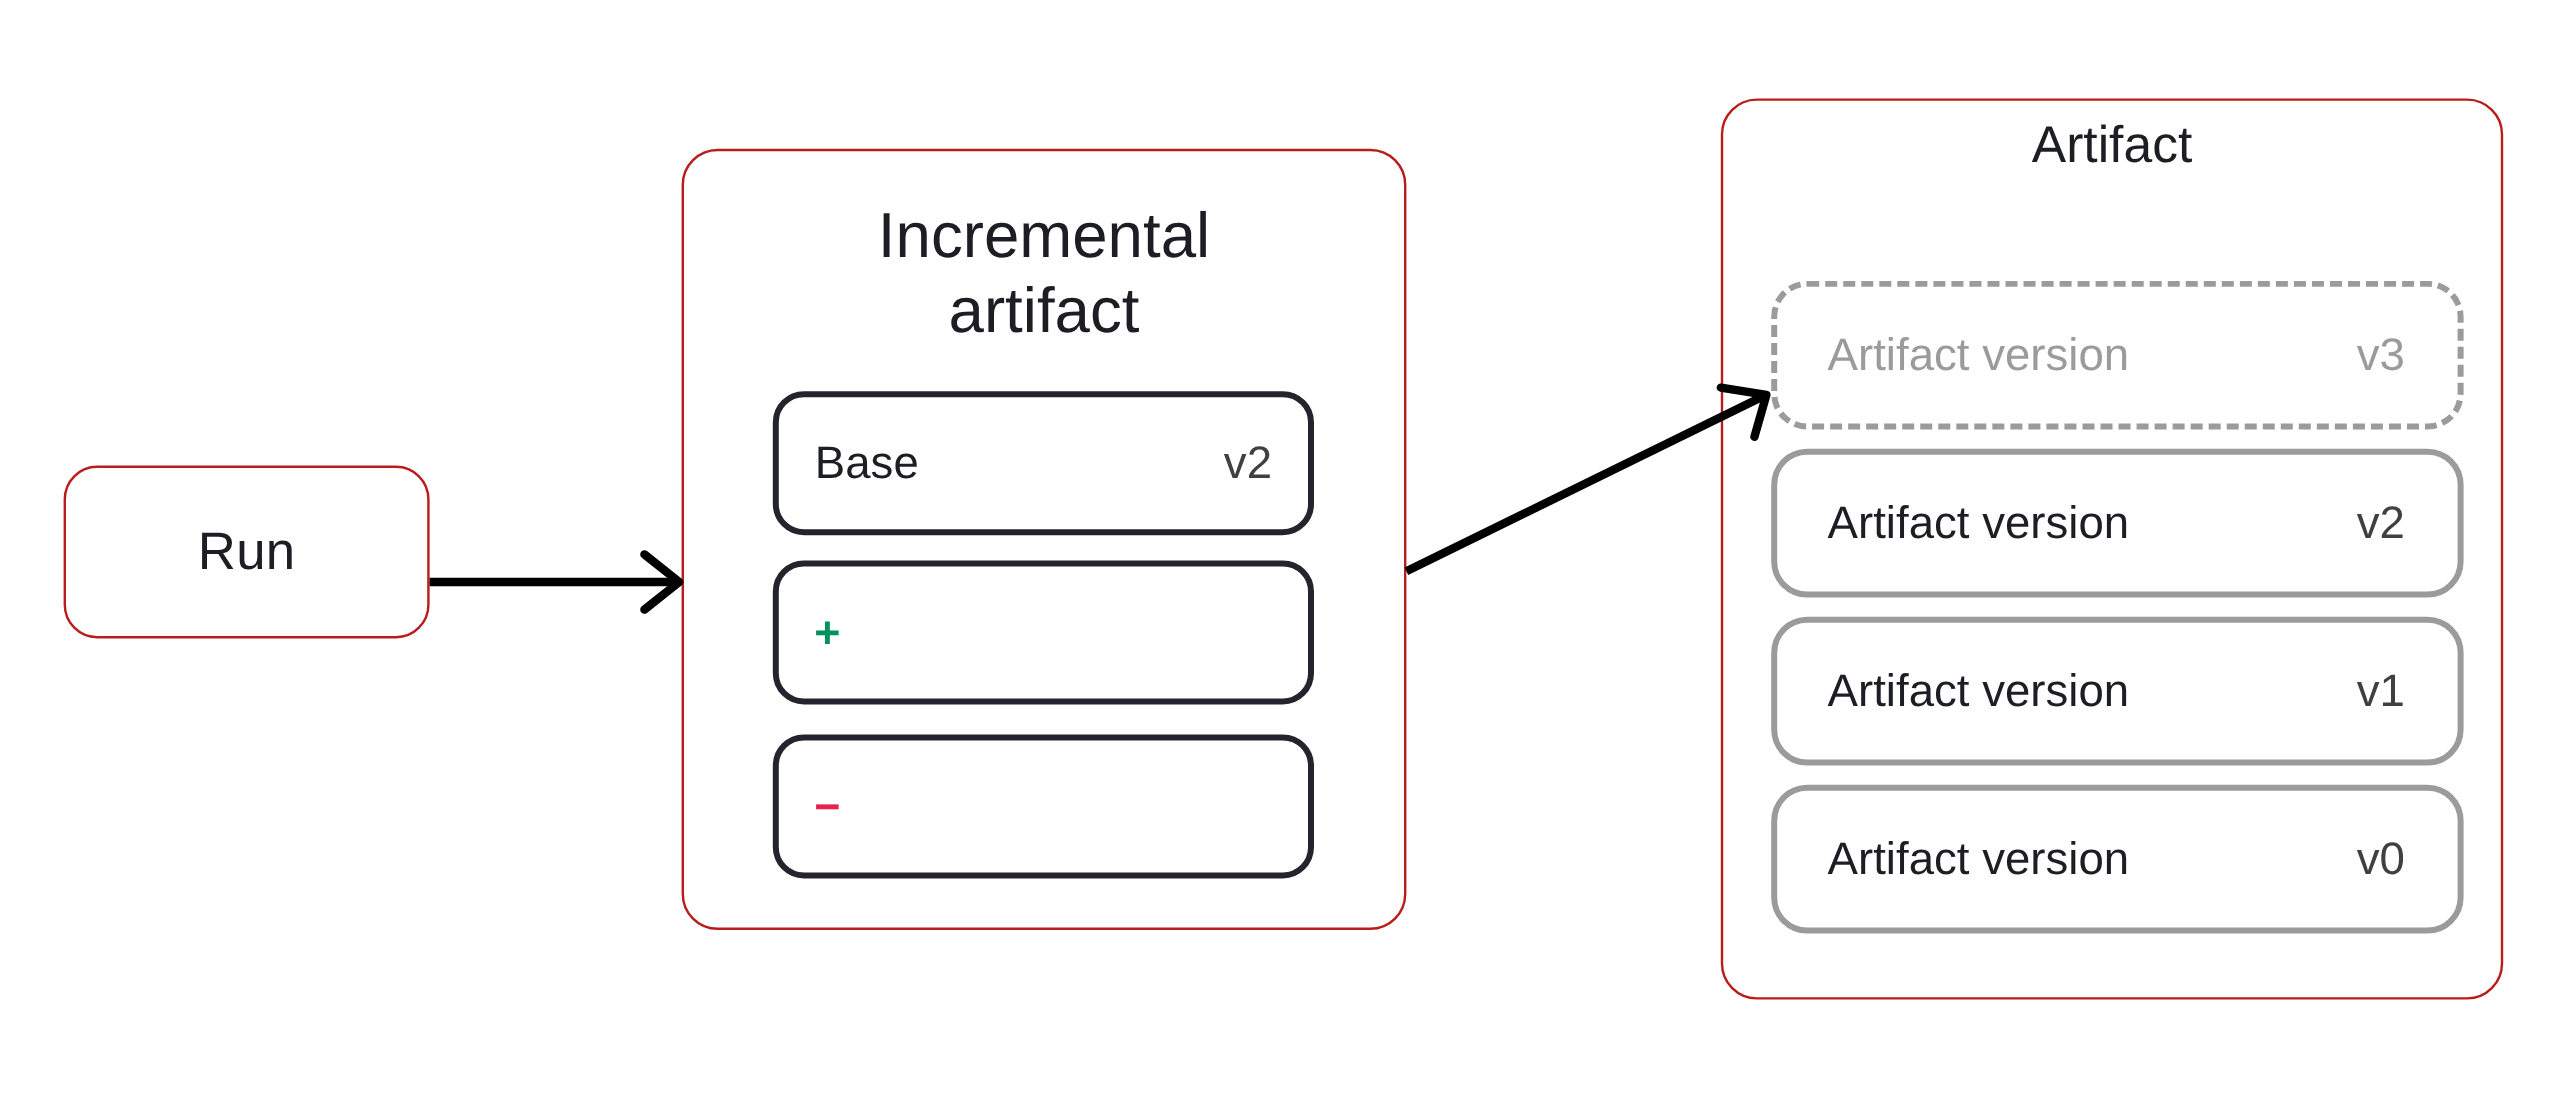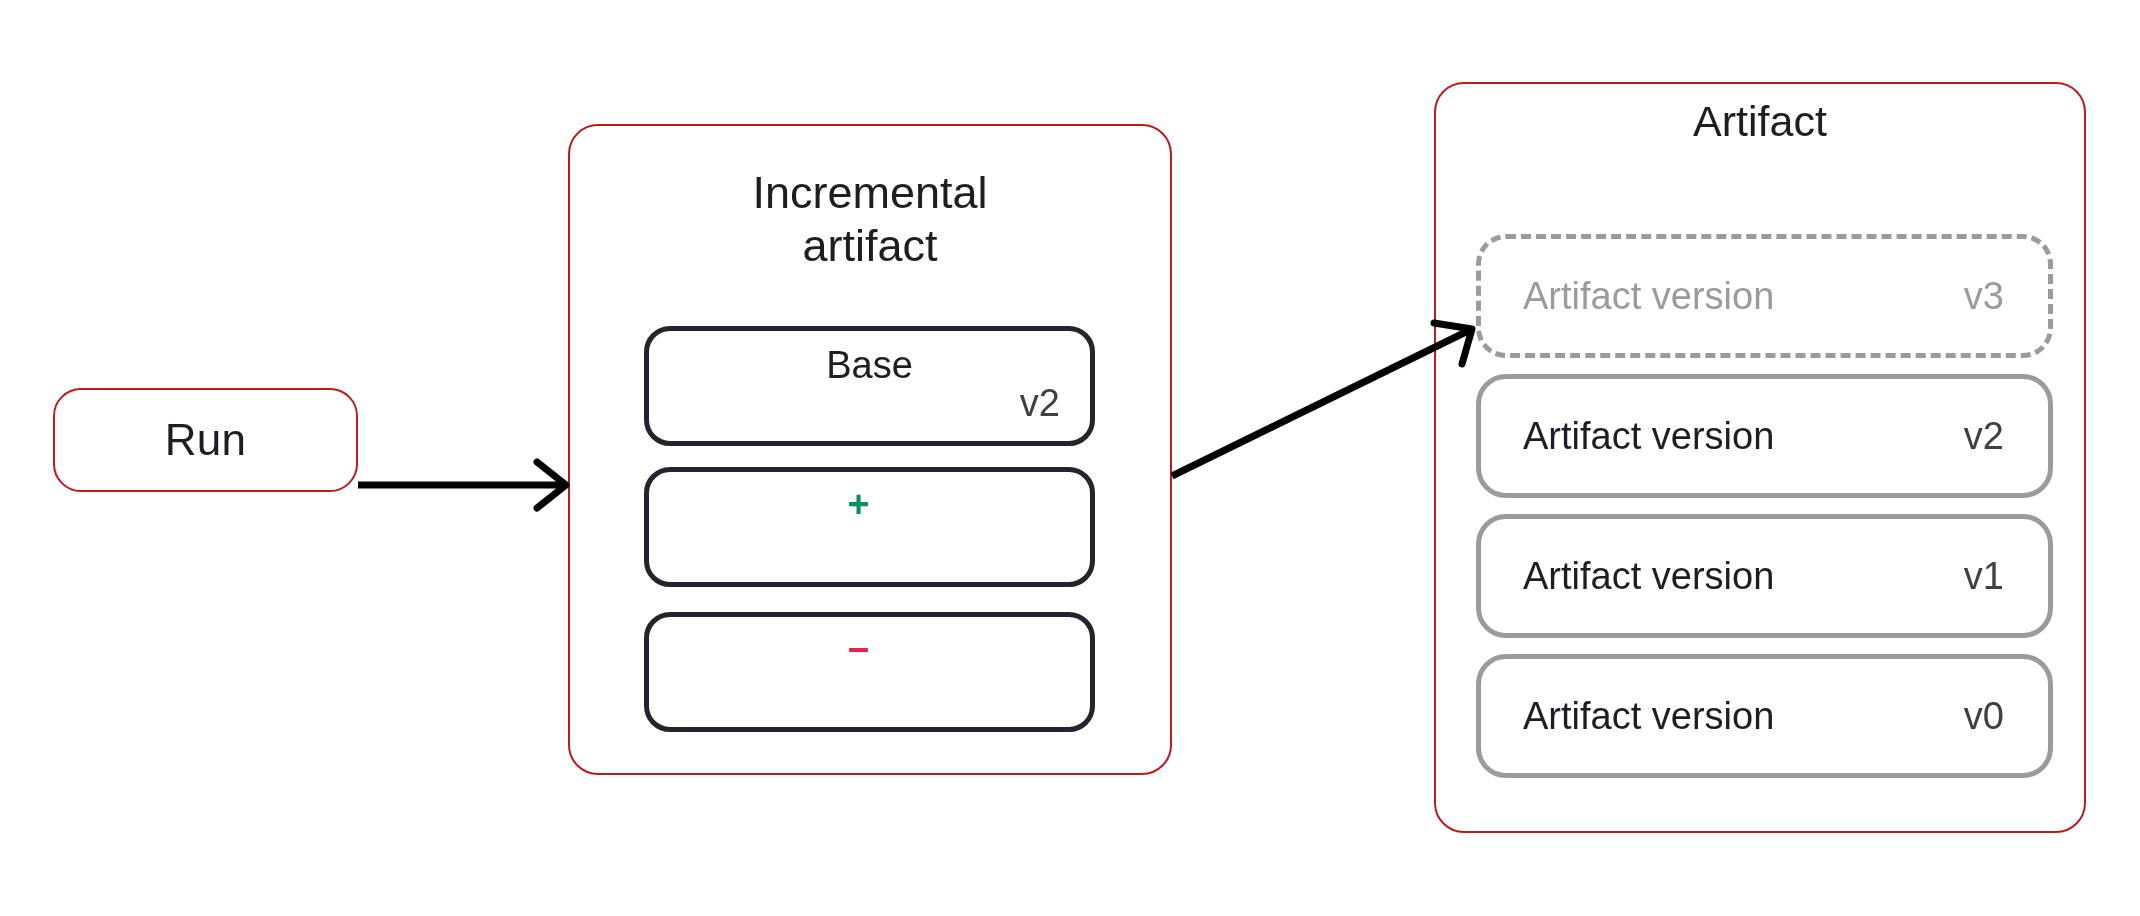--- a/index.html
+++ b/index.html
@@ -37,21 +37,21 @@
   .node-dashed {
     border: 5px dashed #9b9b9b;
     border-radius: 30px;
   }
 
   
   #run-node {
     left: 53px;
     top: 388px;
     width: 305px;
-    height: 104px;
+    height: 144px;
     border-radius: 28px;
     display: flex;
     align-items: center;
     justify-content: center;
   }
   #run-label {
     font-size: 44px;
     color: #1d1d24;
     line-height: 1;
     letter-spacing: 0.2px;
@@ -63,38 +63,37 @@
     top: 124px;
     width: 604px;
     height: 651px;
   }
   #incremental-title {
     position: absolute;
     left: 0;
     top: 40px;
     width: 100%;
     text-align: center;
-    font-size: 45px;
+    font-size: 53px;
     line-height: 1.18;
     color: #1d1d24;
     white-space: pre-line;
   }
 
   
   .inc-row {
     left: 74px;
     width: 451px;
     height: 120px;
     border: 5px solid #24242e;
     border-radius: 26px;
     display: flex;
     align-items: center;
-    padding: 15px 30px;
+    padding: 0 30px;
     box-sizing: border-box;
-    flex-direction: column;
   }
   #inc-row-base  { top: 200px; }
   #inc-row-add   { top: 341px; }
   #inc-row-del   { top: 486px; }
 
   .row-label {
     font-size: 38px;
     color: #1d1d24;
     line-height: 1;
   }

